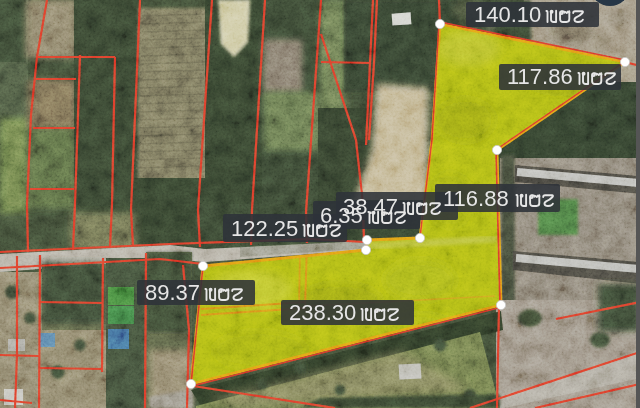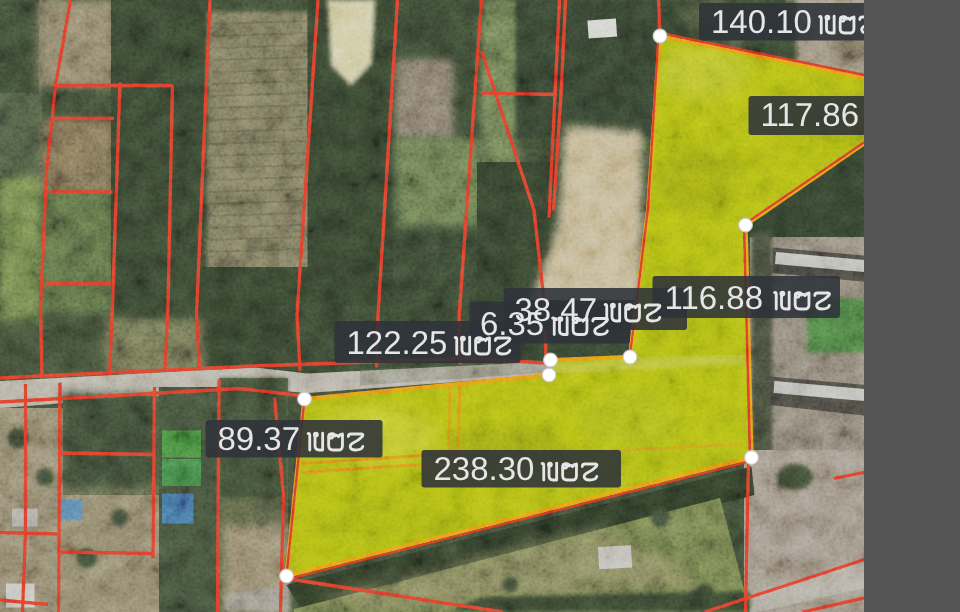--- a/index.html
+++ b/index.html
@@ -1,16 +1,16 @@
 <!DOCTYPE html>
 <html><head>
 <meta charset="utf-8">
 <style>
 html,body{margin:0;padding:0;background:#555;}
-#stage{position:relative;width:576px;height:408px;overflow:hidden;font-family:"Liberation Sans",sans-serif;}
+#stage{position:relative;width:636px;height:408px;overflow:hidden;font-family:"Liberation Sans",sans-serif;}
 svg{display:block}
 </style>
 </head>
 <body>
 <div id="stage">
 <svg width="640" height="408" viewBox="0 0 640 408">
 <defs>
 <filter id="b2" x="-30%" y="-30%" width="160%" height="160%">
           <feGaussianBlur stdDeviation="1.4"></feGaussianBlur>
         </filter>

